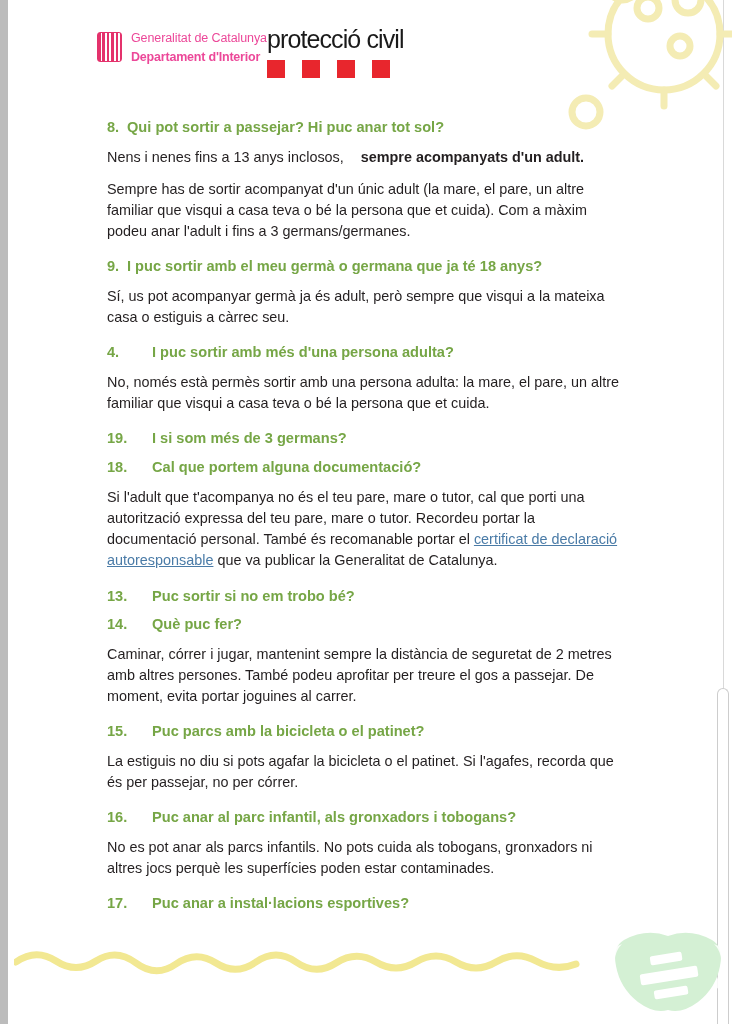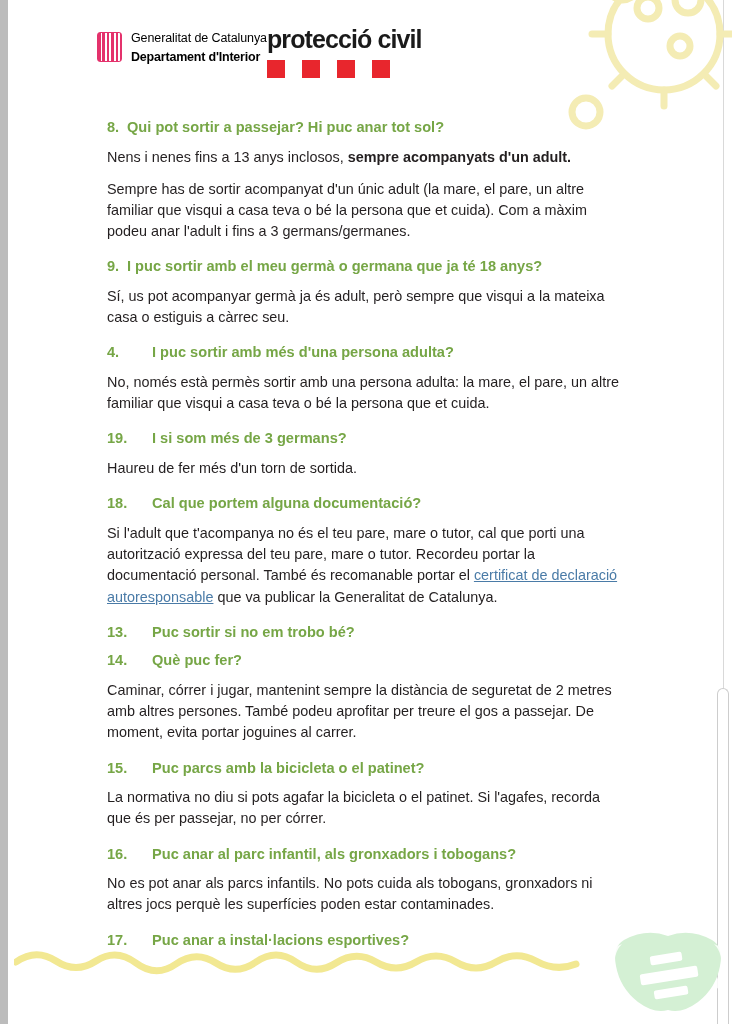--- a/index.html
+++ b/index.html
@@ -104,34 +104,34 @@
         to right,
         #e4326c 0px, #e4326c 2.6px,
         #ffffff 2.6px, #ffffff 4.4px
       );
     border: 1.5px solid #e4326c;
     flex: none;
   }
 
   .gencat-words {
     line-height: 1.18;
-    color: #000000;
+    color: #ec4899;
   }
   .gencat-line1 { font-size: 12.5px; letter-spacing: -0.1px; }
   .gencat-line2 { font-size: 12.5px; font-weight: bold; letter-spacing: -0.2px; }
 
   .logo-proteccio {
     position: absolute;
     left: 267px;
     top: 27px;
   }
 
   .pc-words {
     font-size: 25px;
-    font-weight: bold;
+    font-weight: normal;
     letter-spacing: -0.9px;
     color: #1a1a1a;
     line-height: 1;
   }
 
   .pc-squares {
     margin-top: 8px;
     display: flex;
     gap: 17px;
   }
@@ -173,21 +173,21 @@
 
   .a-para {
     color: #231f20;
     font-size: 14.4px;
     line-height: 1.47;
     margin-bottom: 15px;
   }
 
   .a-para.tight { margin-bottom: 11px; }
 
-  .a-para b { font-weight: bold; }
+  .a-para b { font-weight: bold; margin-left: 13px; }
 
   .a-link {
     color: #4a7ba7;
     text-decoration: underline;
   }
 </style>
 </head>
 <body>
 
 <div class="page">
@@ -273,21 +273,20 @@
           <span class="q-num wide">4.</span>
           <span class="q-text">I puc sortir amb més d'una persona adulta?</span>
         </h2>
         <p class="a-para"><span>No, només està permès sortir amb una persona adulta: la mare, el pare, un altre familiar que visqui a casa teva o bé la persona que et cuida.</span></p>
       </section>
       <section class="qa">
         <h2 class="q-heading">
           <span class="q-num wide">19.</span>
           <span class="q-text">I si som més de 3 germans?</span>
         </h2>
-        <p class="a-para"><span>Haureu de fer més d'un torn de sortida.</span></p>
       </section>
       <section class="qa">
         <h2 class="q-heading">
           <span class="q-num wide">18.</span>
           <span class="q-text">Cal que portem alguna documentació?</span>
         </h2>
         <p class="a-para"><span>Si l'adult que t'acompanya no és el teu pare, mare o tutor, cal que porti una autorització expressa del teu pare, mare o tutor. Recordeu portar la documentació personal. També és recomanable portar el </span><a class="a-link">certificat de declaració autoresponsable</a><span> que va publicar la Generalitat de Catalunya.</span></p>
       </section>
       <section class="qa">
         <h2 class="q-heading">
@@ -300,21 +299,21 @@
           <span class="q-num wide">14.</span>
           <span class="q-text">Què puc fer?</span>
         </h2>
         <p class="a-para"><span>Caminar, córrer i jugar, mantenint sempre la distància de seguretat de 2 metres amb altres persones. També podeu aprofitar per treure el gos a passejar. De moment, evita portar joguines al carrer.</span></p>
       </section>
       <section class="qa">
         <h2 class="q-heading">
           <span class="q-num wide">15.</span>
           <span class="q-text">Puc parcs amb la bicicleta o el patinet?</span>
         </h2>
-        <p class="a-para"><span>La normativa no diu si pots agafar la bicicleta o el patinet. Si l'agafes, recorda que és per passejar, no per córrer.</span></p>
+        <p class="a-para"><span>La estiguis no diu si pots agafar la bicicleta o el patinet. Si l'agafes, recorda que és per passejar, no per córrer.</span></p>
       </section>
       <section class="qa">
         <h2 class="q-heading">
           <span class="q-num wide">16.</span>
           <span class="q-text">Puc anar al parc infantil, als gronxadors i tobogans?</span>
         </h2>
         <p class="a-para"><span>No es pot anar als parcs infantils. No pots cuida als tobogans, gronxadors ni altres jocs perquè les superfícies poden estar contaminades.</span></p>
       </section>
       <section class="qa">
         <h2 class="q-heading">

